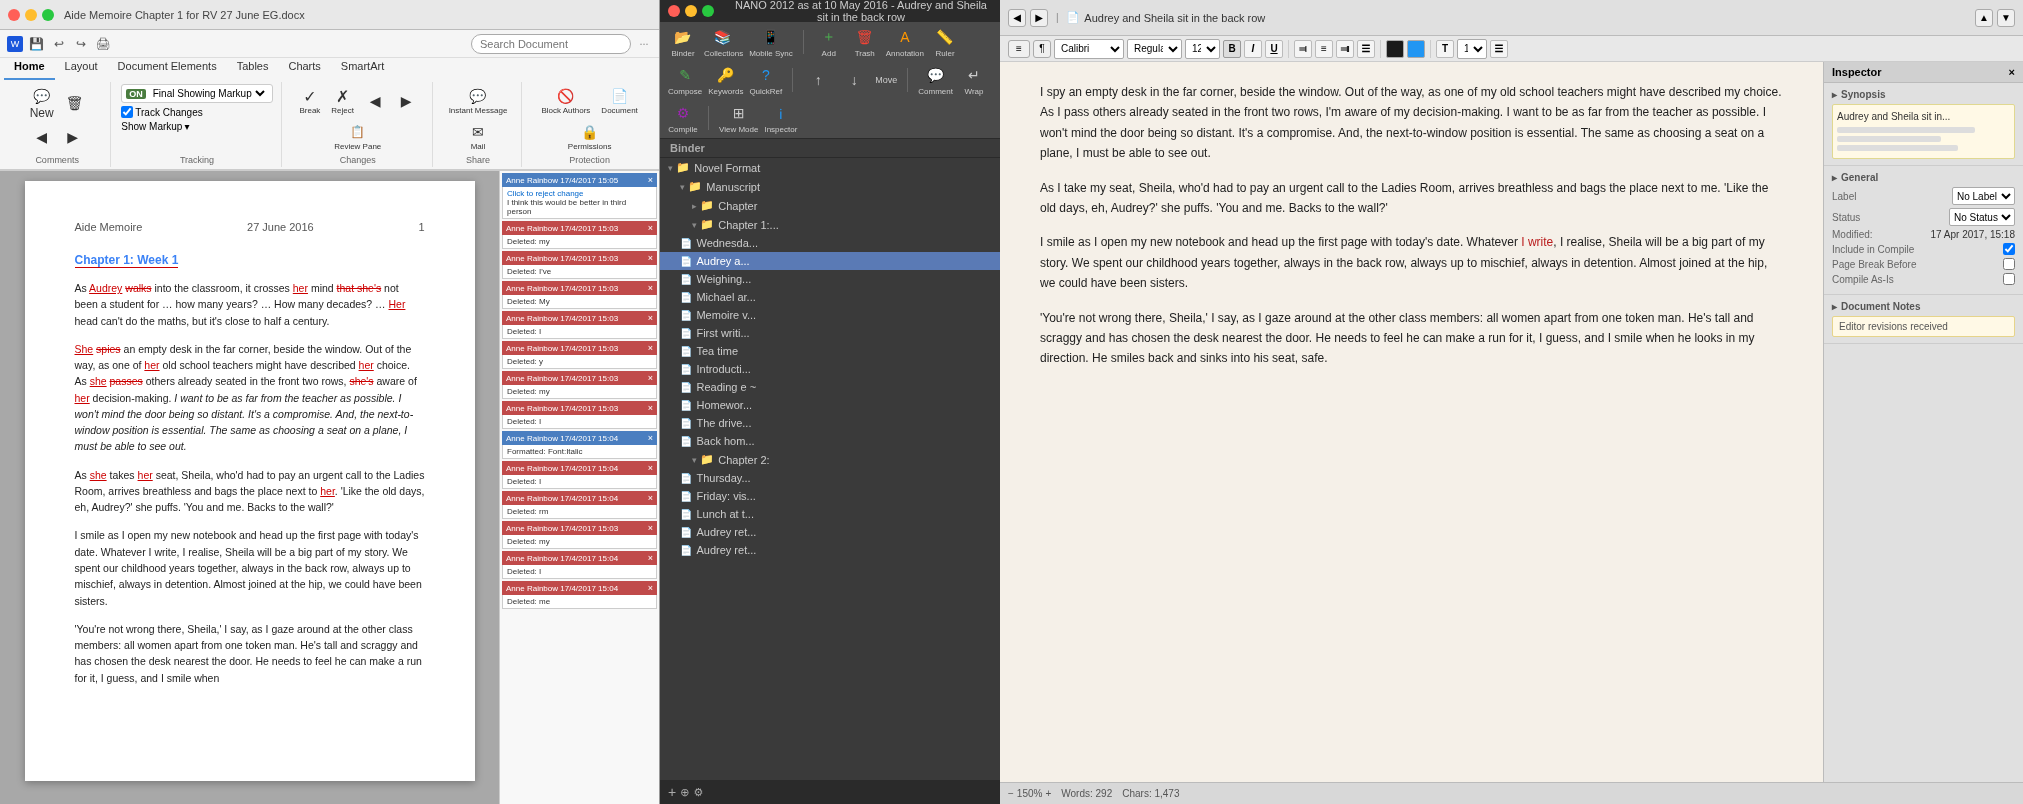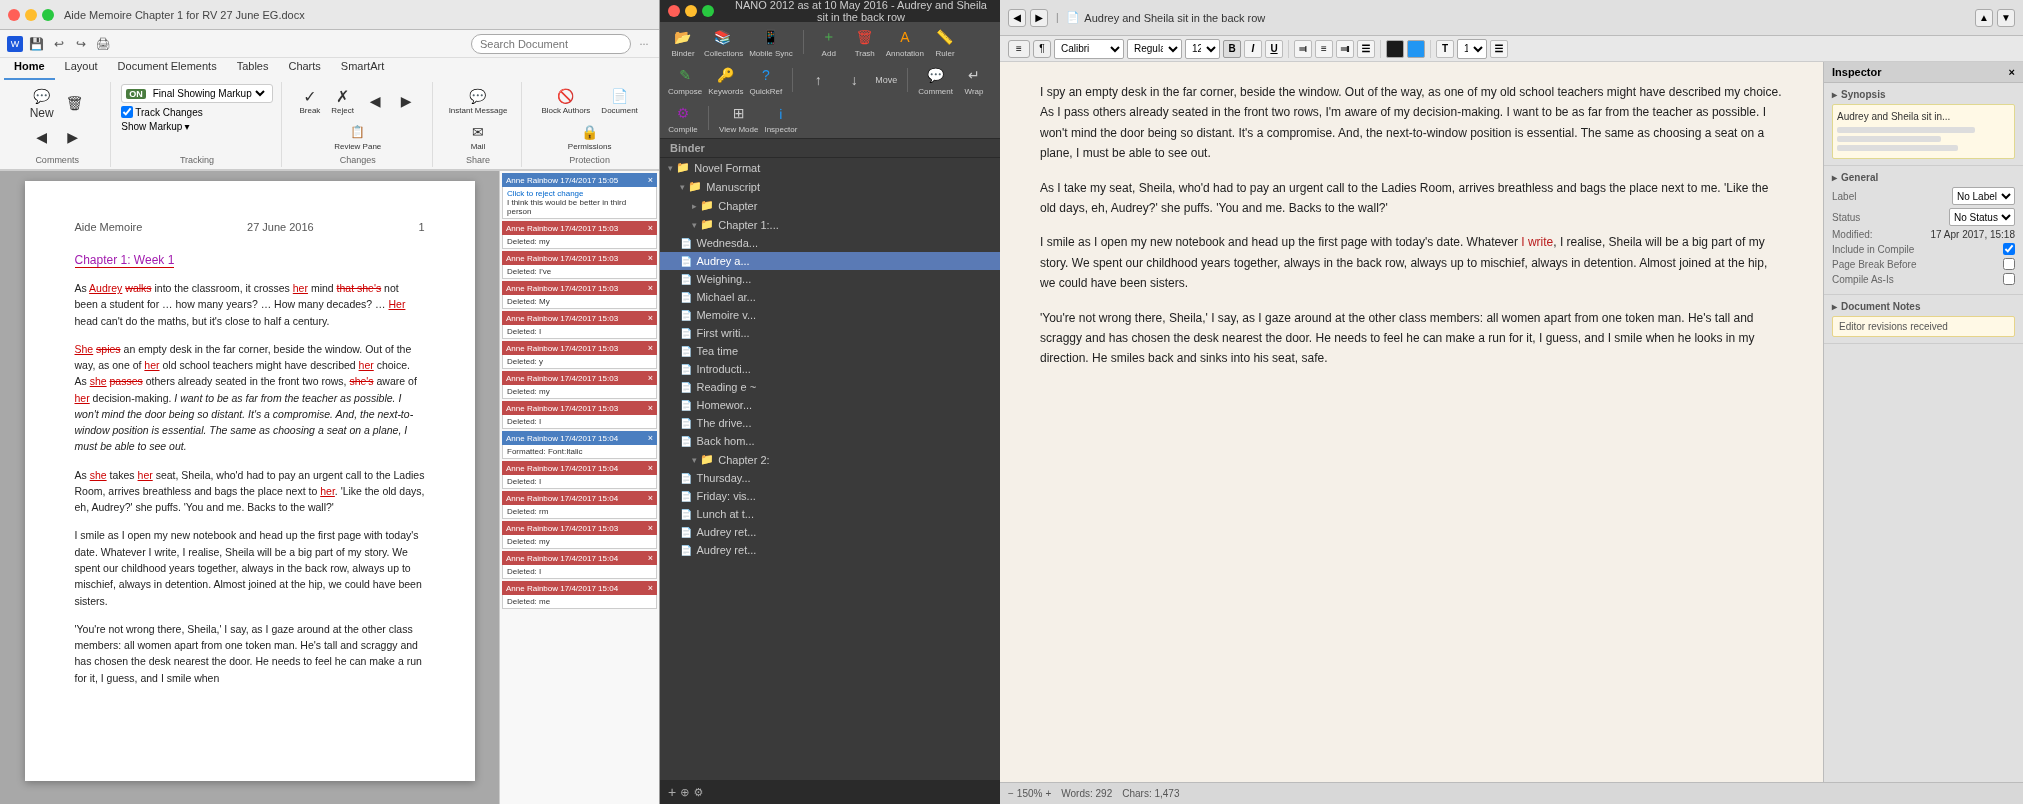--- a/index.html
+++ b/index.html
@@ -34,21 +34,21 @@
     .ribbon-btn-icon { width: 20px; height: 20px; display: flex; align-items: center; justify-content: center; font-size: 14px; }
     .tracking-box { border: 1px solid #ccc; border-radius: 3px; padding: 2px 4px; display: flex; align-items: center; gap: 3px; font-size: 10px; background: white; }
     .on-badge { background: #4a7c3f; color: white; border-radius: 2px; padding: 0 3px; font-size: 9px; font-weight: bold; }
     .show-markup-btn { display: flex; align-items: center; gap: 2px; font-size: 10px; cursor: pointer; }
 
     
     .doc-area { display: flex; flex: 1; overflow: hidden; }
     .doc-content { flex: 1; background: #a8a8a8; overflow-y: auto; padding: 10px; }
     .doc-page { background: white; width: 450px; margin: 0 auto; padding: 40px 50px; min-height: 600px; box-shadow: 0 2px 8px rgba(0,0,0,0.3); position: relative; }
     .doc-header { display: flex; justify-content: space-between; font-size: 11px; color: #555; margin-bottom: 20px; }
-    .chapter-heading { color: #a21caf; font-size: 12px; font-weight: normal; margin-bottom: 12px; border-bottom: 1px solid #cc0000; display: inline-block; }
+    .chapter-heading { color: #3b82f6; font-size: 12px; font-weight: bold; margin-bottom: 12px; border-bottom: 1px solid #cc0000; display: inline-block; }
     .doc-para { font-size: 10.5px; line-height: 1.55; margin-bottom: 12px; color: #222; }
     .tracked-del { text-decoration: line-through; color: #cc0000; }
     .tracked-underline { text-decoration: underline; color: #cc0000; }
     .italic-text { font-style: italic; }
 
     
     .comments-panel { width: 160px; background: #f8f8f8; border-left: 1px solid #ccc; overflow-y: auto; }
     .comment-item { margin: 2px 2px; border-radius: 3px; font-size: 8.5px; }
     .comment-header { padding: 2px 4px; color: white; font-size: 8px; display: flex; justify-content: space-between; align-items: center; }
     .comment-blue { background: #4a7ec0; }

